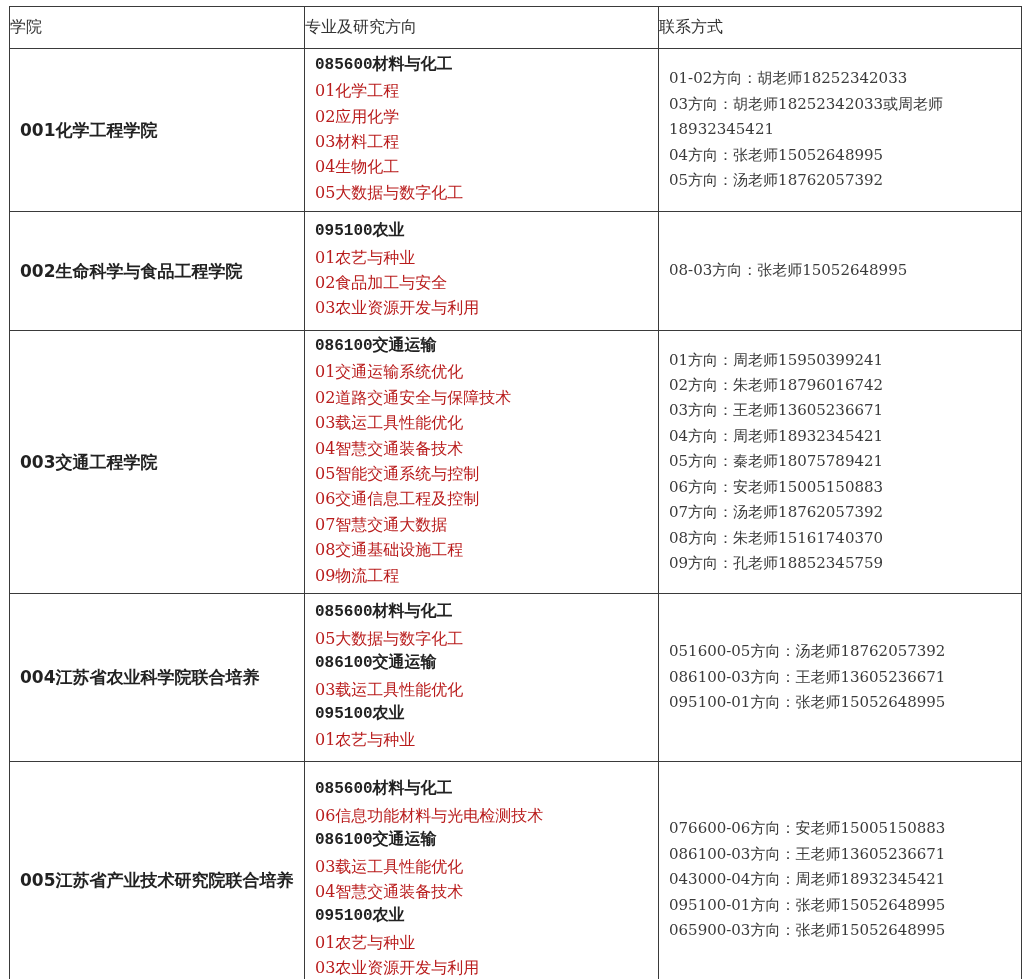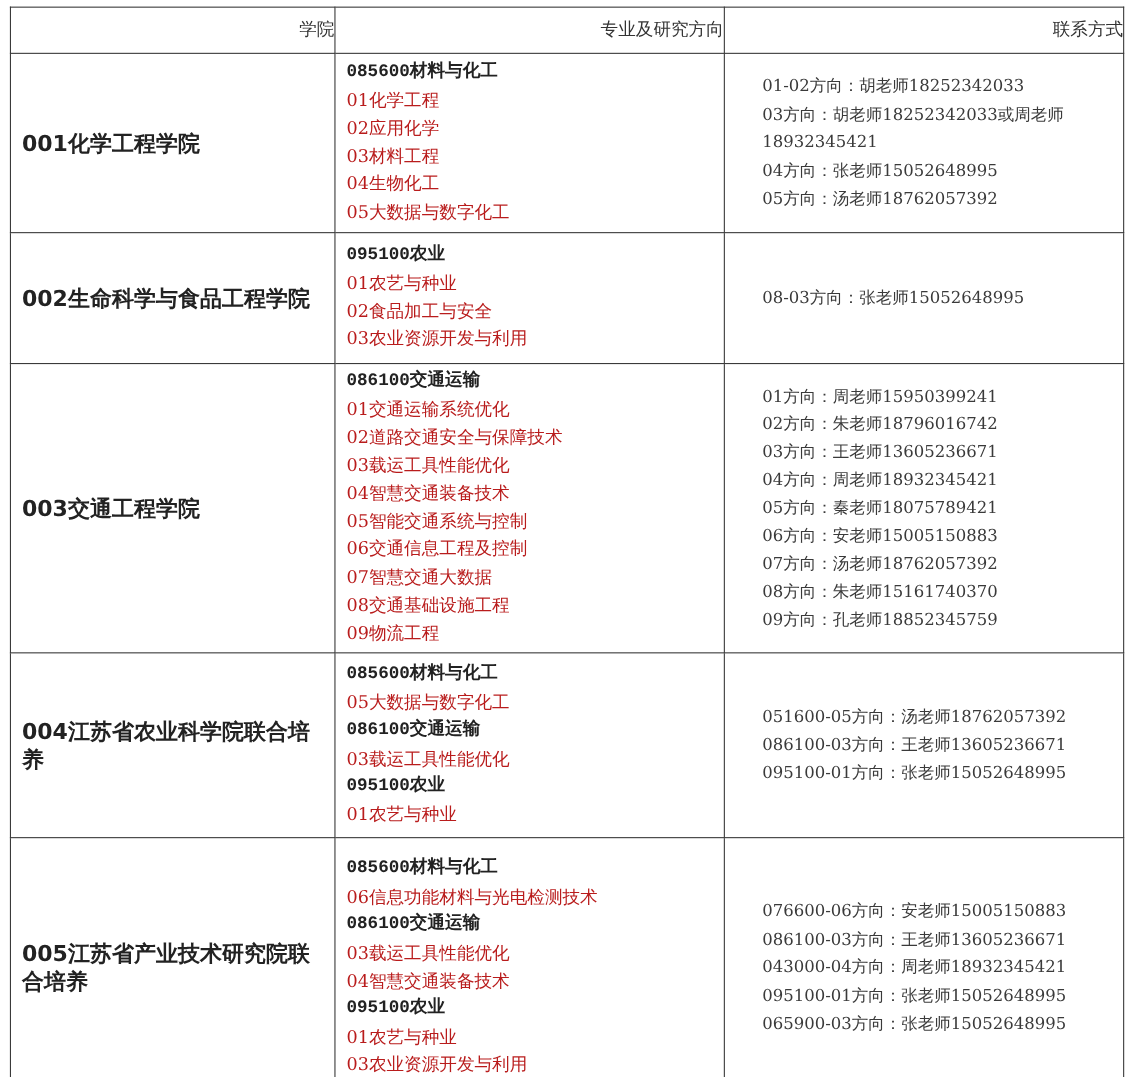--- a/index.html
+++ b/index.html
@@ -7,27 +7,27 @@
     table.grid {
       position: absolute; left: 9px; top: 6px;
       width: 1012px; border-collapse: collapse; table-layout: fixed;
     }
     table.grid td, table.grid th {
       border: 1.5px solid #3a3a3a; padding: 0; vertical-align: middle;
     }
     col.c1 { width: 295px; }
     col.c2 { width: 354px; }
     col.c3 { width: 363px; }
-    th { font-weight: normal; font-size: 16px; height: 41px; text-align: right; color: #333; }
-    .college { font-weight: bold; font-size: 20px; padding: 0 10px !important; line-height: 25px; color: #222; }
+    th { font-weight: normal; font-size: 16px; height: 41px; text-align: left; color: #333; }
+    .college { font-weight: bold; font-size: 17px; padding: 0 10px !important; line-height: 25px; color: #222; }
     .majors { padding: 2px 10px 4px 10px !important; font-size: 16px; line-height: 25.4px; }
     .majors .line { white-space: nowrap; color: #b91c1c; font-family: "DejaVu Serif", "Liberation Serif", serif; }
     .majors .line.head { font-weight: bold; font-family: Liberation Mono, monospace; color: #222; }
     .contacts { padding: 0 10px !important; font-size: 15px; line-height: 25.4px; color: #3a3a3a; font-family: "DejaVu Serif", "Liberation Serif", serif; }
-    .contacts .line { white-space: normal; margin-left: 24px; }
+    .contacts .line { white-space: normal; }
     tr.r1 td { height: 156px; }
     tr.r2 td { height: 112px; }
     tr.r3 td { height: 256px; }
     tr.r4 td { height: 161px; }
     tr.r5 td { height: 230px; }
   </style>
 </head>
 <body>
 
 <table class="grid">

